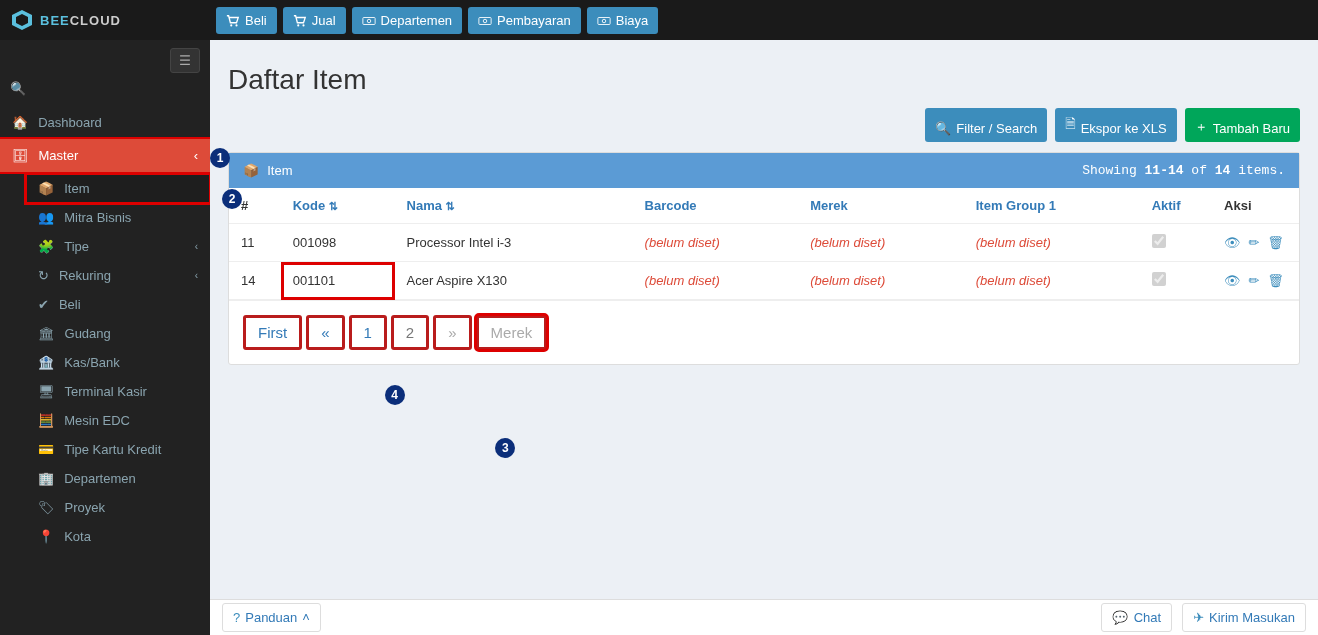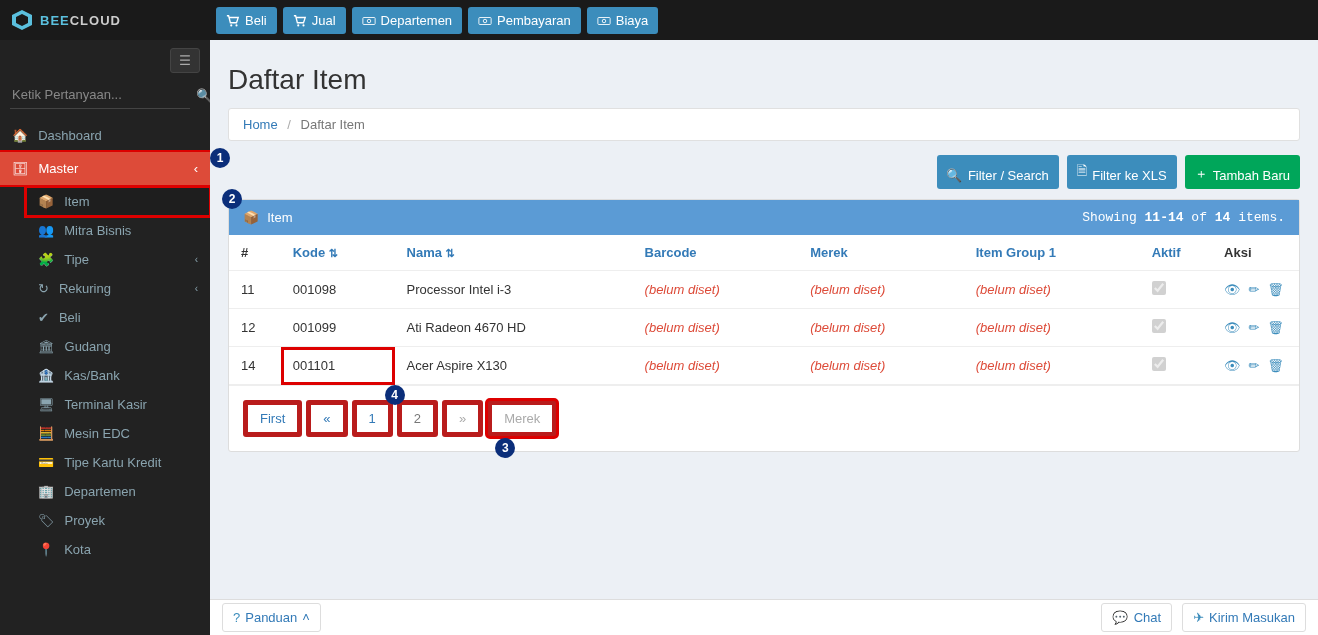--- a/index.html
+++ b/index.html
@@ -58,21 +58,21 @@
 table.grid th.link { color: #337ab7; cursor: pointer; }
 .sort-icn { font-size: 11px; color: #337ab7; }
 .unset { color: #dd4b39; font-style: italic; }
 .chk-disabled { width: 14px; height: 14px; accent-color: #aaa; }
 .row-actions { display: flex; gap: 8px; }
 .ai { color: #3c8dbc; cursor: pointer; }
 .kode-hl { outline: 3px solid #d00; outline-offset: -3px; }
 
 
 .pager-wrap { padding: 14px; border-top: 1px solid #eee; display: flex; align-items: center; gap: 4px; }
-.pg { padding: 6px 12px; border: 5px solid #b91c1c; border-radius: 3px; background: #fff; color: #337ab7; cursor: pointer; font-size: 13px; }
+.pg { padding: 6px 12px; border: 3px solid #b91c1c; border-radius: 3px; background: #fff; color: #337ab7; cursor: pointer; font-size: 15px; }
 .pg.active { background: #fff; color: #777; }
 .pg.disabled { color: #aaa; cursor: default; }
 .pg-last-frame { outline: 3px solid #d00; outline-offset: -1px; }
 
 
 .footer { position: absolute; bottom: 0; left: 210px; right: 0; height: 36px; background: #fff; border-top: 1px solid #ddd; display: flex; align-items: center; padding: 0 12px; gap: 10px; }
 .footer .spacer { flex: 1; }
 
 
 .anno { position: absolute; width: 20px; height: 20px; border-radius: 50%; background: #0b2e7a; color: #fff; font-size: 12px; font-weight: bold; display: flex; align-items: center; justify-content: center; z-index: 50; }
@@ -130,21 +130,20 @@
         <span>Biaya</span>
       </button>
   </div>
 </div>
 
 <div class="sidebar">
   <div class="sidebar-toggle">
     <button class="sidebar-toggle-btn">☰</button>
   </div>
   <div class="sidebar-search">
-    <input type="text" placeholder="Ketik Pertanyaan..." style="">
     <span class="search-icn">🔍</span>
   </div>
   <div class="side-item">
     <span>🏠</span>
     <span>Dashboard</span>
   </div>
   <div class="red-frame">
     <div class="side-item master">
       <span>🗄</span>
       <span>Master</span>
@@ -206,34 +205,29 @@
       </div>
     <div class="side-item">
         <span>📍</span>
         <span>Kota</span>
       </div>
   </div>
 </div>
 
 <div class="main">
   <h1 class="page-title">Daftar Item</h1>
-  <div class="breadcrumb">
-    <a href="#">Home</a>
-    <span class="bsep">/</span>
-    <span style="color:#777">Daftar Item</span>
-  </div>
 
   <div class="action-row">
     <button class="btn btn-blue">
         <span>🔍</span>
         <span>Filter / Search</span>
       </button>
     <button class="btn btn-blue">
         <span>🗎</span>
-        <span>Filter ke XLS</span>
+        <span>Ekspor ke XLS</span>
       </button>
     <button class="btn btn-green">
         <span>＋</span>
         <span>Tambah Baru</span>
       </button>
   </div>
 
   <div class="panel">
     <div class="panel-head">
       <span>📦</span>
@@ -267,36 +261,20 @@
             <td><input type="checkbox" class="chk-disabled" checked="" disabled="" style=""></td>
             <td>
               <div class="row-actions">
                 <span class="ai">👁</span>
                 <span class="ai">✏</span>
                 <span class="ai">🗑</span>
               </div>
             </td>
           </tr>
           <tr>
-            <td>12</td>
-            <td>001099</td>
-            <td>Ati Radeon 4670 HD</td>
-            <td><span class="unset">(belum diset)</span></td>
-            <td><span class="unset">(belum diset)</span></td>
-            <td><span class="unset">(belum diset)</span></td>
-            <td><input type="checkbox" class="chk-disabled" checked="" disabled="" style=""></td>
-            <td>
-              <div class="row-actions">
-                <span class="ai">👁</span>
-                <span class="ai">✏</span>
-                <span class="ai">🗑</span>
-              </div>
-            </td>
-          </tr>
-          <tr>
             <td>14</td>
             <td class="kode-hl" id="kode-hl">001101</td>
             <td id="cell-nama-last">Acer Aspire X130</td>
             <td><span class="unset">(belum diset)</span></td>
             <td><span class="unset">(belum diset)</span></td>
             <td><span class="unset">(belum diset)</span></td>
             <td><input type="checkbox" class="chk-disabled" checked="" disabled="" style=""></td>
             <td>
               <div class="row-actions">
                 <span class="ai">👁</span>

